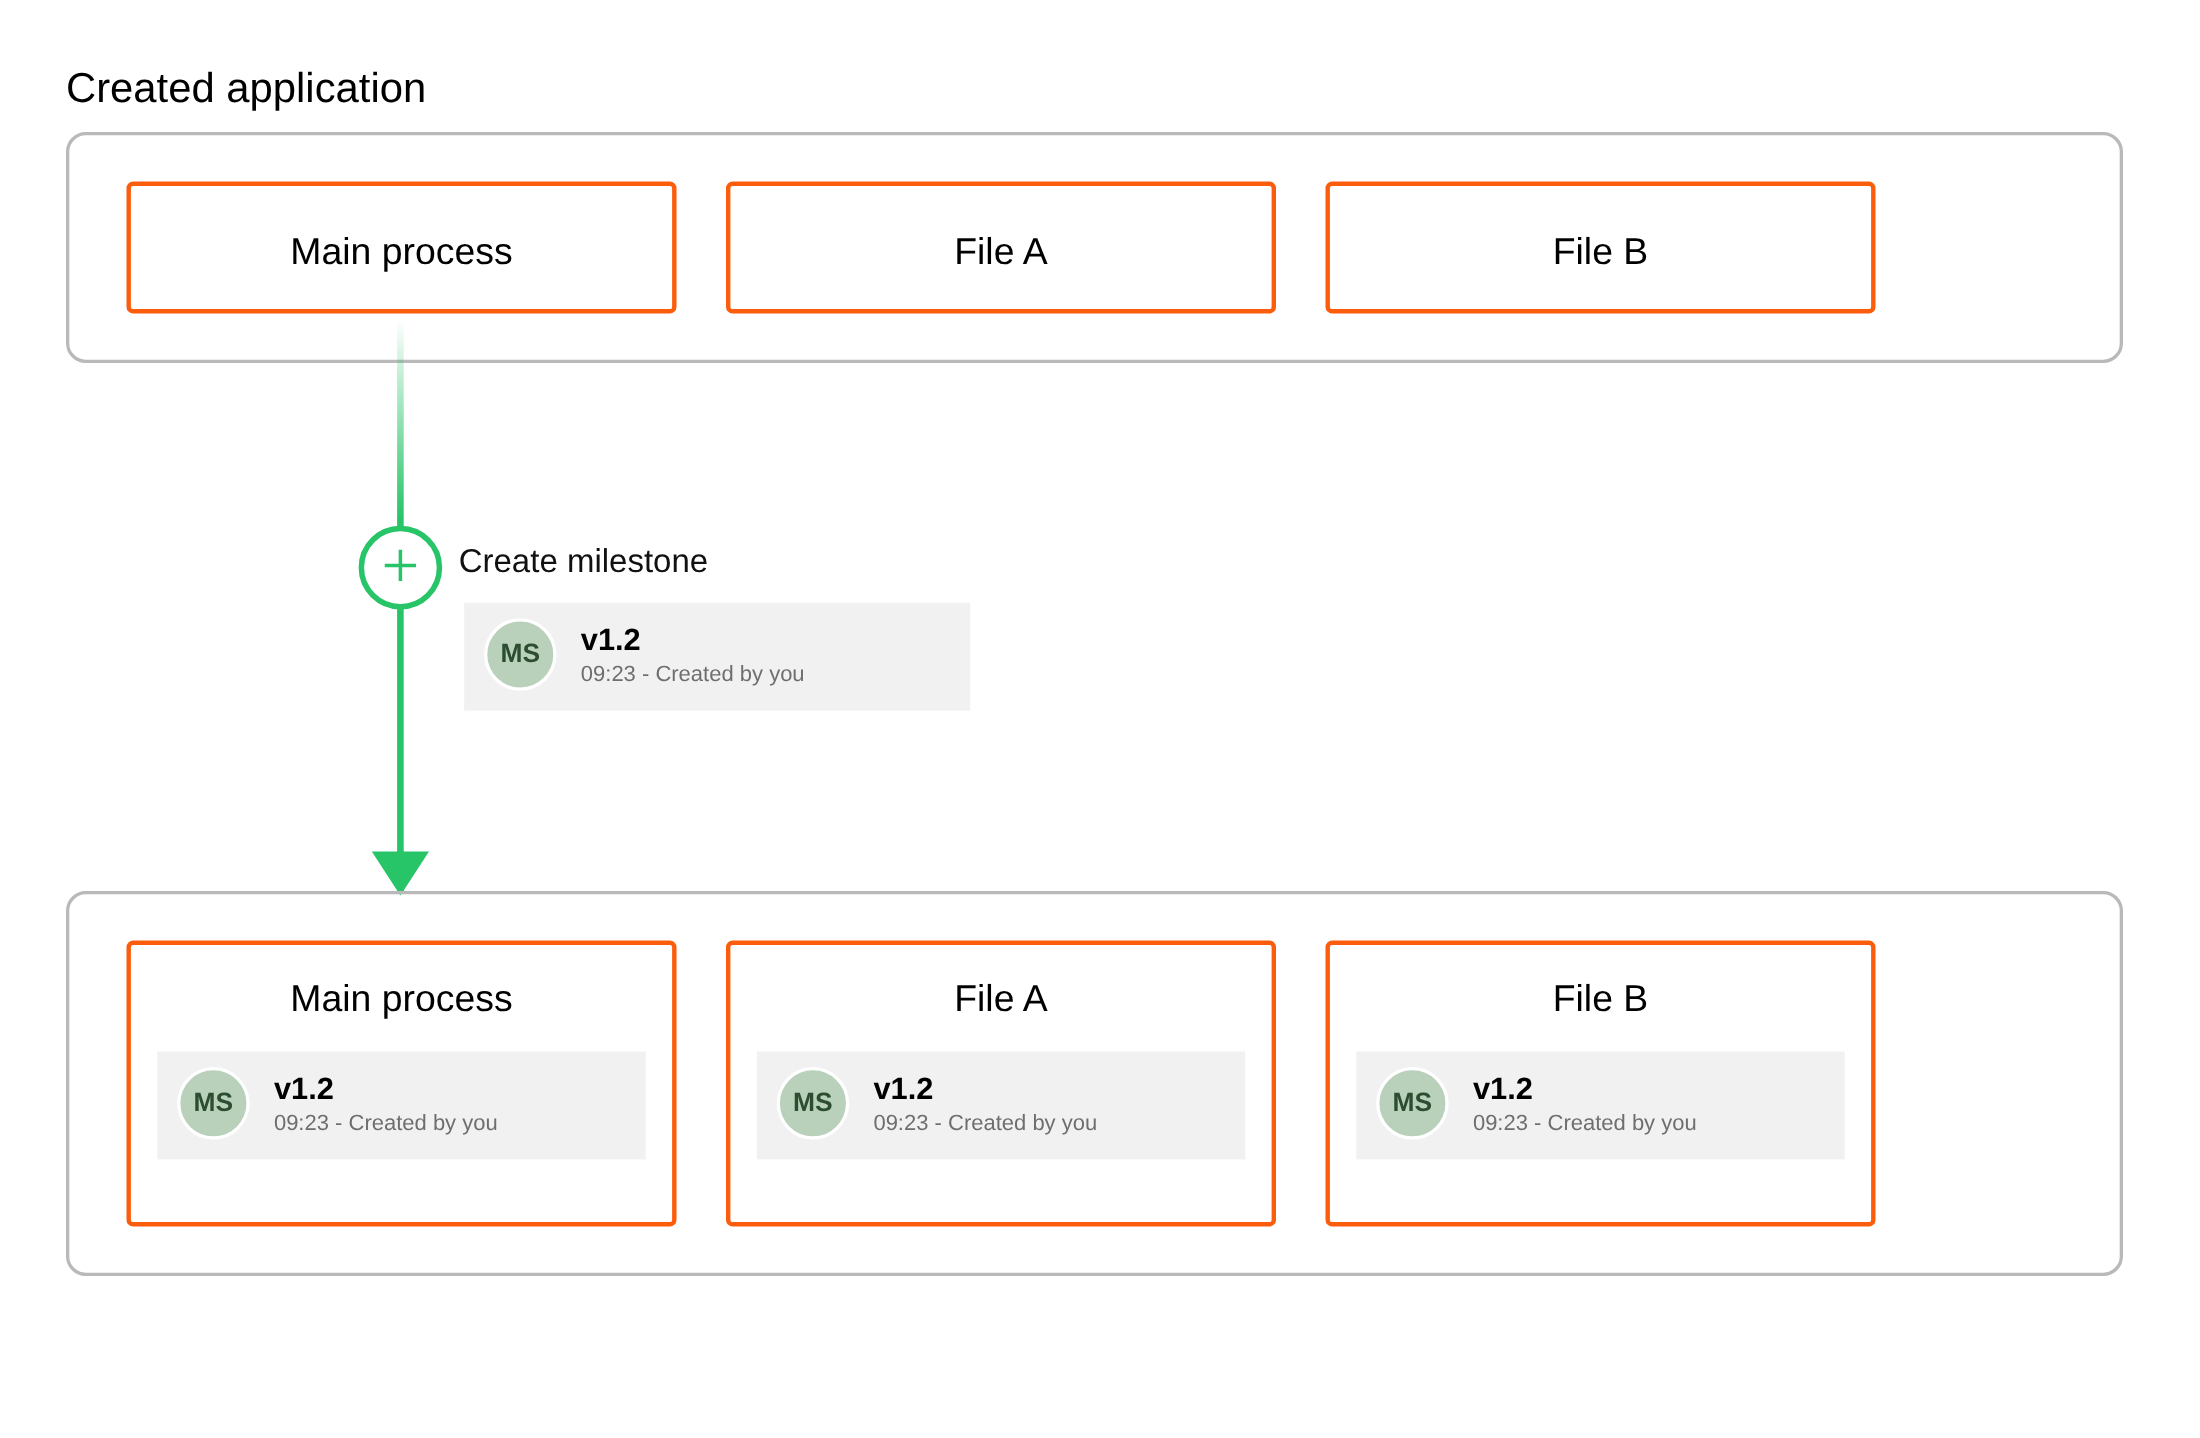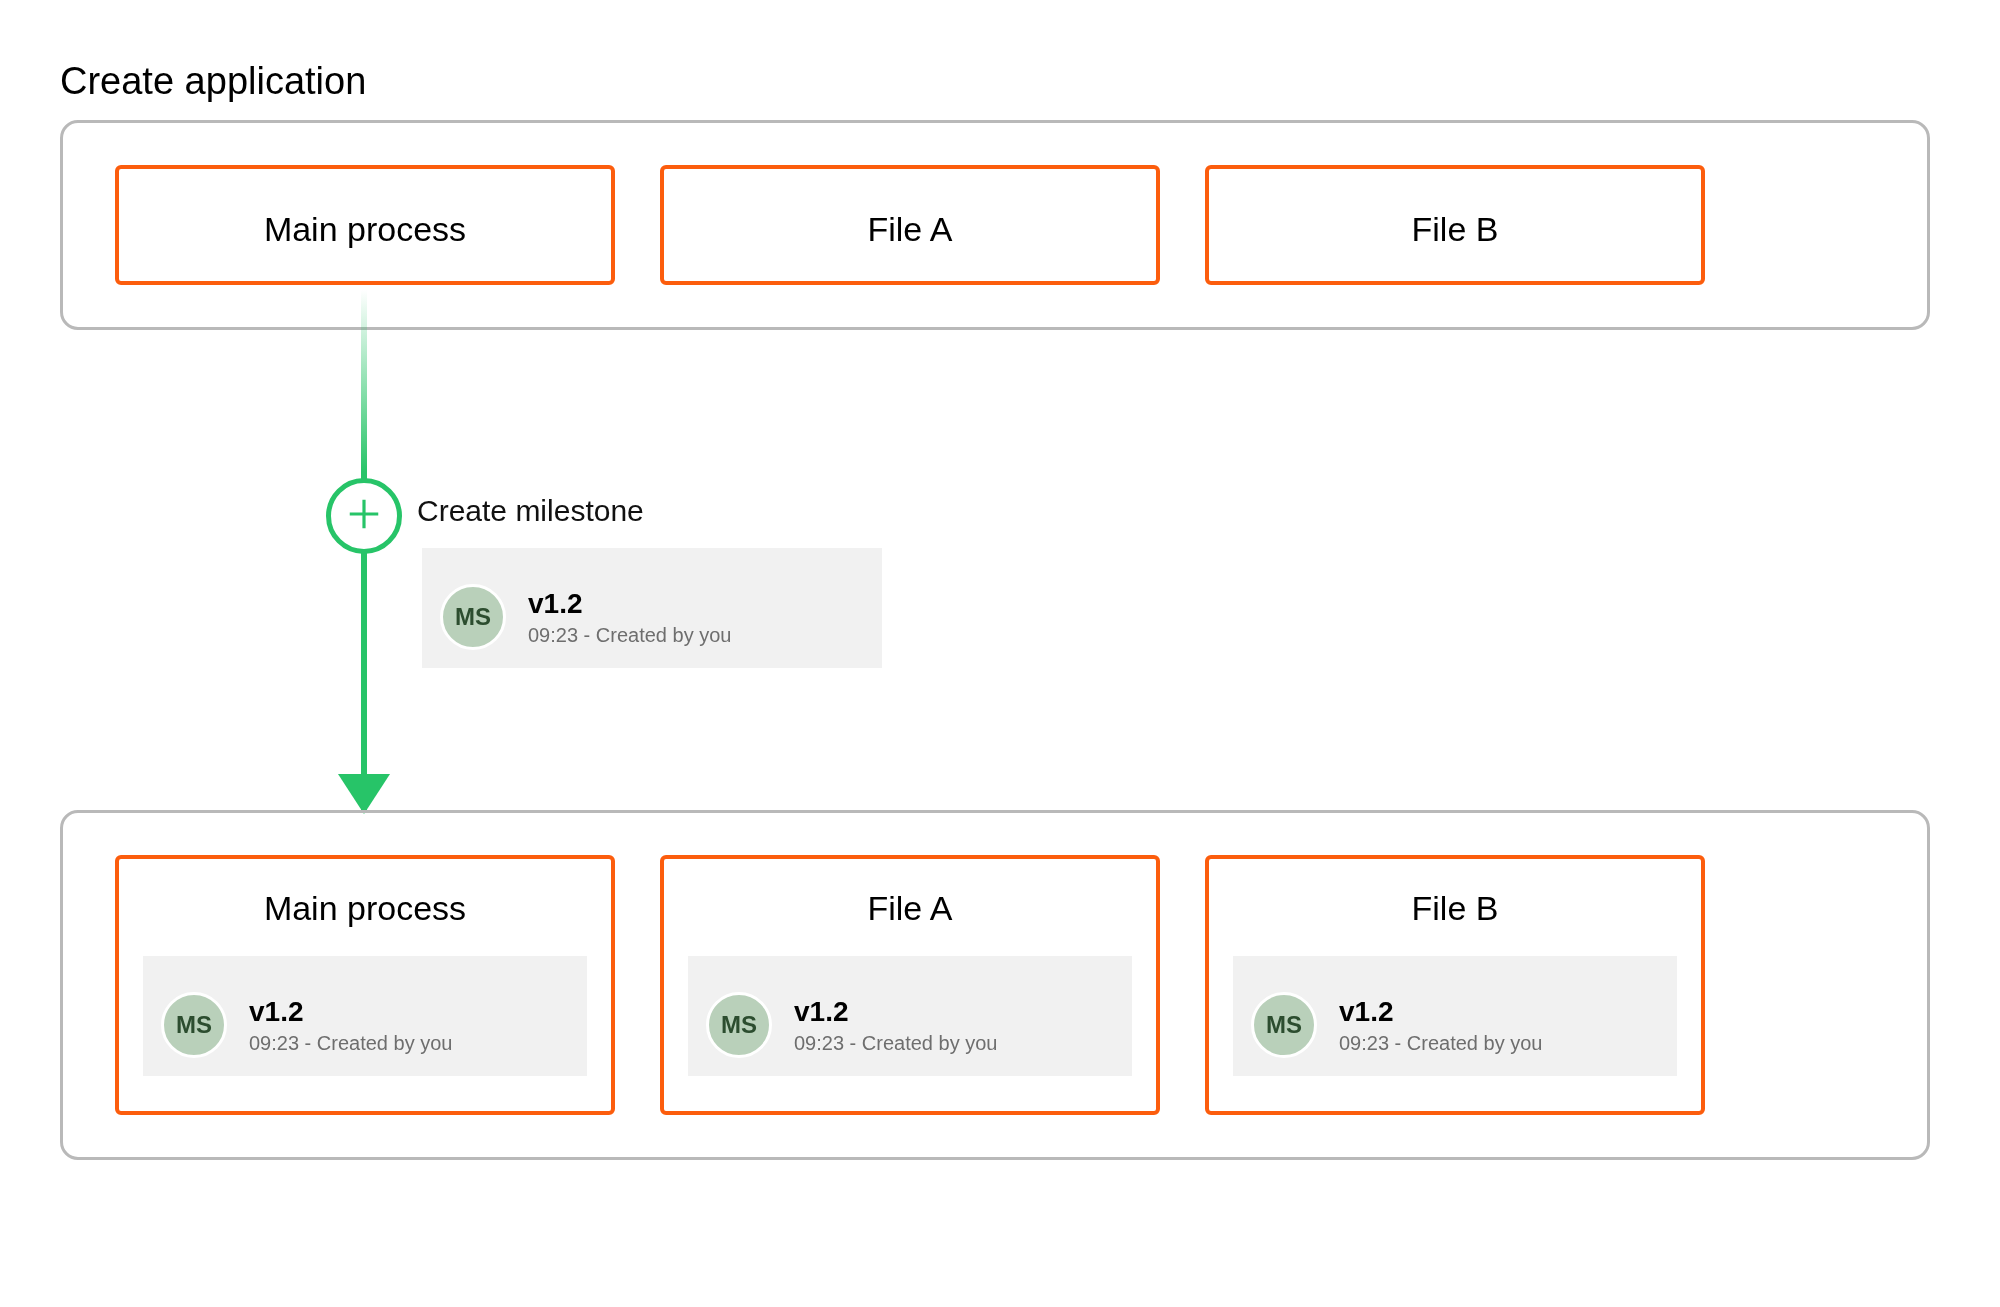--- a/index.html
+++ b/index.html
@@ -36,21 +36,21 @@
   
   .bc1 { left: 115px; top: 855px; width: 500px; }
   .bc2 { left: 660px; top: 855px; width: 500px; }
   .bc3 { left: 1205px; top: 855px; width: 500px; }
 
   .milestone-chip {
     background: #f1f1f1;
     display: flex;
     align-items: center;
     gap: 22px;
-    padding: 36px 26px 18px 18px;
+    padding: 14px 26px 18px 18px;
     margin-top: 28px;
   }
   .milestone-chip.standalone {
     position: absolute;
     margin-top: 0;
   }
   .ms-badge {
     width: 66px; height: 66px; border-radius: 50%;
     background: #b9d0ba; border: 3px solid #fff;
     display: flex; align-items: center; justify-content: center;
@@ -92,21 +92,21 @@
     left: 417px; top: 494px;
     font-size: 30px; color: #111;
   }
   .float-chip { left: 422px; top: 548px; width: 460px; }
 </style>
 </head>
 <body>
 
 <div class="canvas">
 
-  <div class="title">Create application</div>
+  <div class="title">Created application</div>
 
   <div class="box-outer row-top"></div>
 
   <div class="file-card small tc1">
     <div class="name">Main process</div>
   </div>
   <div class="file-card small tc2">
     <div class="name">File A</div>
   </div>
   <div class="file-card small tc3">

